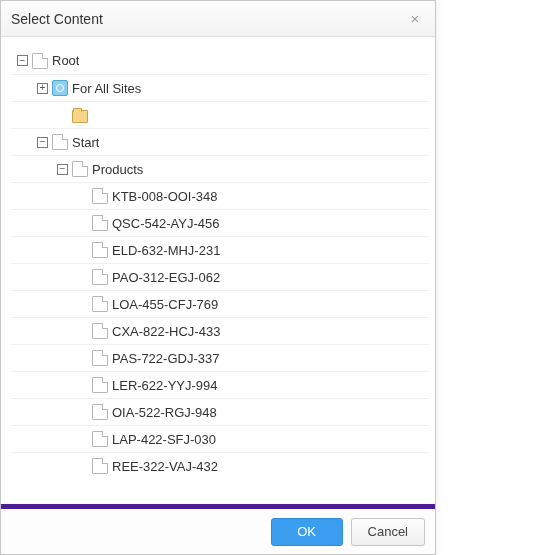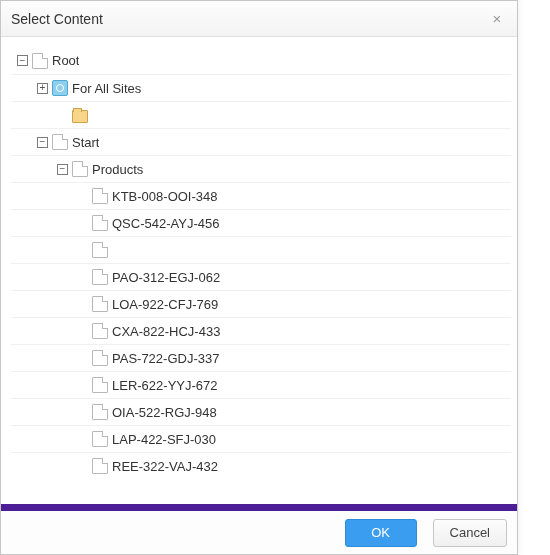--- a/index.html
+++ b/index.html
@@ -4,21 +4,21 @@
 <style>
   * { box-sizing: border-box; }
   body {
     margin: 0;
     font-family: "Segoe UI", Arial, sans-serif;
     font-size: 13px;
     background: #fff;
     color: #333;
   }
   .dialog {
-    width: 518px;
+    width: 436px;
     height: 555px;
     border: 1px solid #c6c6c6;
     display: flex;
     flex-direction: column;
     background: #fff;
     box-shadow: 0 0 8px rgba(0,0,0,0.08);
   }
   .titlebar {
     height: 36px;
     display: flex;
@@ -146,26 +146,26 @@
     border-radius: 50%;
   }
   .node-label {
     white-space: nowrap;
     overflow: hidden;
     text-overflow: ellipsis;
   }
 
   .footer {
     height: 50px;
-    border-top: 7px solid #4c1d95;
+    border-top: 5px solid #4c1d95;
     display: flex;
     align-items: center;
     justify-content: flex-end;
     padding: 0 10px;
-    gap: 16px;
+    gap: 8px;
     background: #fdfdfd;
   }
   .btn {
     height: 28px;
     min-width: 72px;
     padding: 0 16px;
     border-radius: 3px;
     font-size: 13px;
     cursor: pointer;
     display: inline-flex;
@@ -232,50 +232,51 @@
         <div class="row">
           <span class="indent" style="width: 66px;"></span>
           <span class="toggle-placeholder"></span>
           <span class="icon icon-page"></span>
           <span class="node-label">QSC-542-AYJ-456</span>
         </div>
         <div class="row">
           <span class="indent" style="width: 66px;"></span>
           <span class="toggle-placeholder"></span>
           <span class="icon icon-page"></span>
+          <span class="node-label">ELD-632-MHJ-231</span>
         </div>
         <div class="row">
           <span class="indent" style="width: 66px;"></span>
           <span class="toggle-placeholder"></span>
           <span class="icon icon-page"></span>
           <span class="node-label">PAO-312-EGJ-062</span>
         </div>
         <div class="row">
           <span class="indent" style="width: 66px;"></span>
           <span class="toggle-placeholder"></span>
           <span class="icon icon-page"></span>
-          <span class="node-label">LOA-922-CFJ-769</span>
+          <span class="node-label">LOA-455-CFJ-769</span>
         </div>
         <div class="row">
           <span class="indent" style="width: 66px;"></span>
           <span class="toggle-placeholder"></span>
           <span class="icon icon-page"></span>
           <span class="node-label">CXA-822-HCJ-433</span>
         </div>
         <div class="row">
           <span class="indent" style="width: 66px;"></span>
           <span class="toggle-placeholder"></span>
           <span class="icon icon-page"></span>
           <span class="node-label">PAS-722-GDJ-337</span>
         </div>
         <div class="row">
           <span class="indent" style="width: 66px;"></span>
           <span class="toggle-placeholder"></span>
           <span class="icon icon-page"></span>
-          <span class="node-label">LER-622-YYJ-672</span>
+          <span class="node-label">LER-622-YYJ-994</span>
         </div>
         <div class="row">
           <span class="indent" style="width: 66px;"></span>
           <span class="toggle-placeholder"></span>
           <span class="icon icon-page"></span>
           <span class="node-label">OIA-522-RGJ-948</span>
         </div>
         <div class="row">
           <span class="indent" style="width: 66px;"></span>
           <span class="toggle-placeholder"></span>

